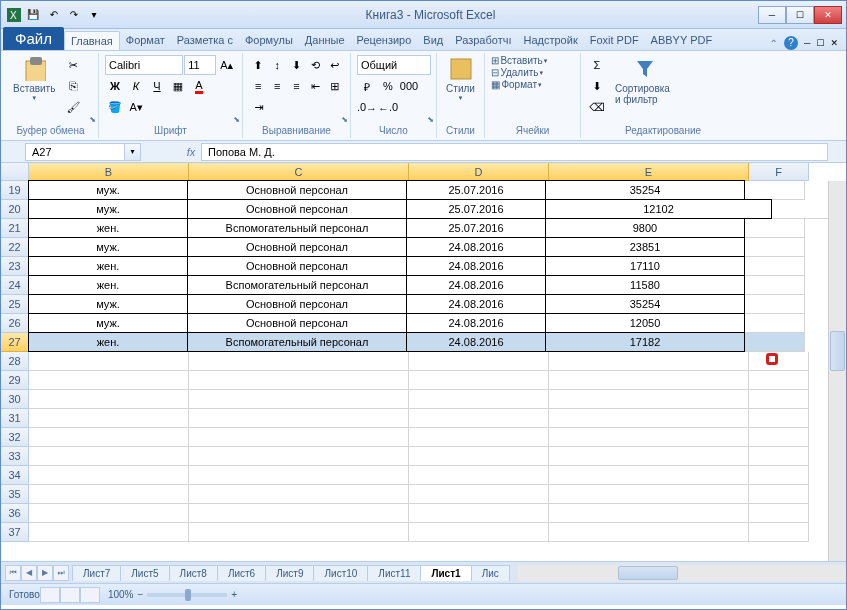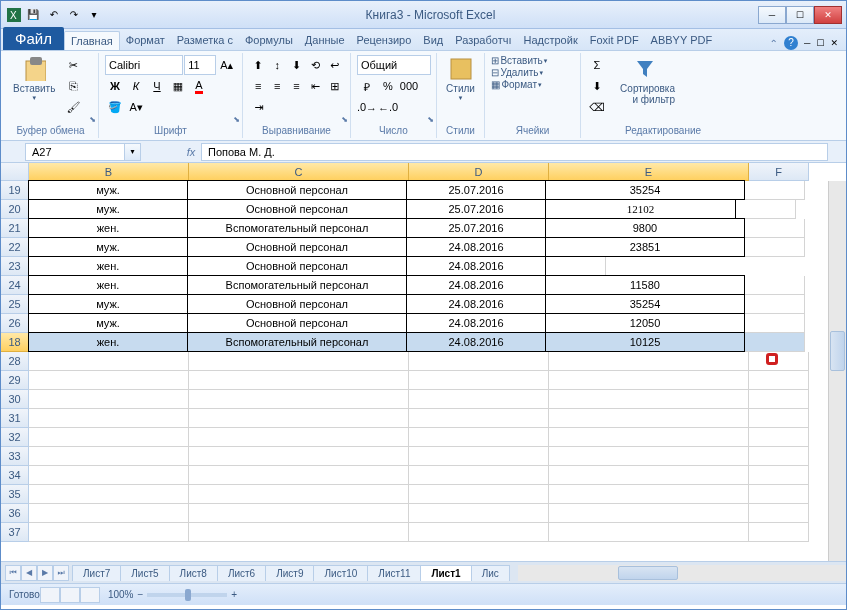--- a/index.html
+++ b/index.html
@@ -236,21 +236,21 @@
     <div class="rgroup-content">
       <div class="vstack">
         <div class="smallbtn">Σ</div>
         <div class="smallbtn">⬇</div>
         <div class="smallbtn">⌫</div>
       </div>
       <div class="bigbtn">
         <svg class="ic" width="24" height="24">
             <path d="M4 4h16l-6 8v8l-4-3v-5z" fill="#4080c0"></path>
           </svg>
-        <span style="width:60px;text-align:right">Сортировка и фильтр</span>
+        <span style="width:60px;text-align:left">Сортировка и фильтр</span>
       </div>
     </div>
     <div class="rgroup-label">Редактирование</div>
   </div>
 </div>
 
 <div class="namebox-row">
   <div class="namebox">A27</div>
   <div class="namebox-dd">▾</div>
   <div class="fx">fx</div>
@@ -269,21 +269,21 @@
   <div class="grid">
     <div class="rowheads" id="rowheads">
         <div class="rh">19</div>
         <div class="rh">20</div>
         <div class="rh">21</div>
         <div class="rh">22</div>
         <div class="rh">23</div>
         <div class="rh">24</div>
         <div class="rh">25</div>
         <div class="rh">26</div>
-        <div class="rh sel">18</div>
+        <div class="rh sel">27</div>
         <div class="rh">28</div>
         <div class="rh">29</div>
         <div class="rh">30</div>
         <div class="rh">31</div>
         <div class="rh">32</div>
         <div class="rh">33</div>
         <div class="rh">34</div>
         <div class="rh">35</div>
         <div class="rh">36</div>
         <div class="rh">37</div>
@@ -293,41 +293,42 @@
           <div class="cell bordered" style="width: 160px;">муж.</div>
           <div class="cell bordered" style="width: 220px;">Основной персонал</div>
           <div class="cell bordered" style="width: 140px;">25.07.2016</div>
           <div class="cell bordered" style="width: 200px;">35254</div>
           <div class="cell" style="width: 60px;"></div>
         </div>
         <div class="row">
           <div class="cell bordered" style="width: 160px;">муж.</div>
           <div class="cell bordered" style="width: 220px;">Основной персонал</div>
           <div class="cell bordered" style="width: 140px;">25.07.2016</div>
-          <div class="cell bordered" style="width: 191px; font-family: Liberation Serif, serif;">12102</div>
+          <div class="cell bordered" style="width: 227px;">12102</div>
           <div class="cell" style="width: 60px;"></div>
         </div>
         <div class="row">
           <div class="cell bordered" style="width: 160px;">жен.</div>
           <div class="cell bordered" style="width: 220px;">Вспомогательный персонал</div>
           <div class="cell bordered" style="width: 140px;">25.07.2016</div>
           <div class="cell bordered" style="width: 200px;">9800</div>
           <div class="cell" style="width: 60px;"></div>
         </div>
         <div class="row">
           <div class="cell bordered" style="width: 160px;">муж.</div>
           <div class="cell bordered" style="width: 220px;">Основной персонал</div>
           <div class="cell bordered" style="width: 140px;">24.08.2016</div>
           <div class="cell bordered" style="width: 200px;">23851</div>
           <div class="cell" style="width: 60px;"></div>
         </div>
         <div class="row">
           <div class="cell bordered" style="width: 160px;">жен.</div>
           <div class="cell bordered" style="width: 220px;">Основной персонал</div>
           <div class="cell bordered" style="width: 140px;">24.08.2016</div>
+          <div class="cell bordered" style="width: 200px;">17110</div>
           <div class="cell" style="width: 60px;"></div>
         </div>
         <div class="row">
           <div class="cell bordered" style="width: 160px;">жен.</div>
           <div class="cell bordered" style="width: 220px;">Вспомогательный персонал</div>
           <div class="cell bordered" style="width: 140px;">24.08.2016</div>
           <div class="cell bordered" style="width: 200px;">11580</div>
           <div class="cell" style="width: 60px;"></div>
         </div>
         <div class="row">
@@ -341,21 +342,21 @@
           <div class="cell bordered" style="width: 160px;">муж.</div>
           <div class="cell bordered" style="width: 220px;">Основной персонал</div>
           <div class="cell bordered" style="width: 140px;">24.08.2016</div>
           <div class="cell bordered" style="width: 200px;">12050</div>
           <div class="cell" style="width: 60px;"></div>
         </div>
         <div class="row selrow">
           <div class="cell bordered" style="width: 160px;">жен.</div>
           <div class="cell bordered" style="width: 220px;">Вспомогательный персонал</div>
           <div class="cell bordered" style="width: 140px;">24.08.2016</div>
-          <div class="cell bordered" style="width: 200px;">10125</div>
+          <div class="cell bordered" style="width: 200px;">17182</div>
           <div class="cell" style="width: 60px;"></div>
         </div>
         <div class="row">
           <div class="cell" style="width: 160px;"></div>
           <div class="cell" style="width: 220px;"></div>
           <div class="cell" style="width: 140px;"></div>
           <div class="cell" style="width: 200px;"></div>
           <div class="cell" style="width: 60px;"></div>
         </div>
         <div class="row">

